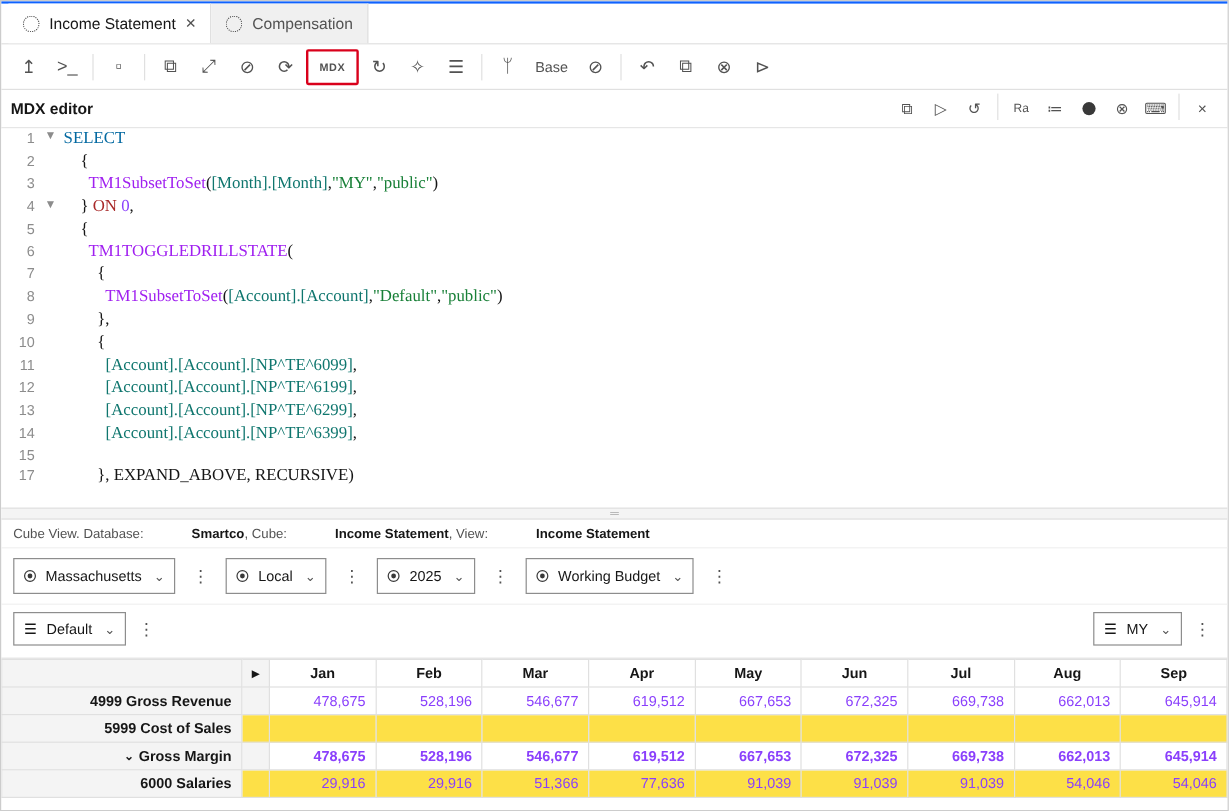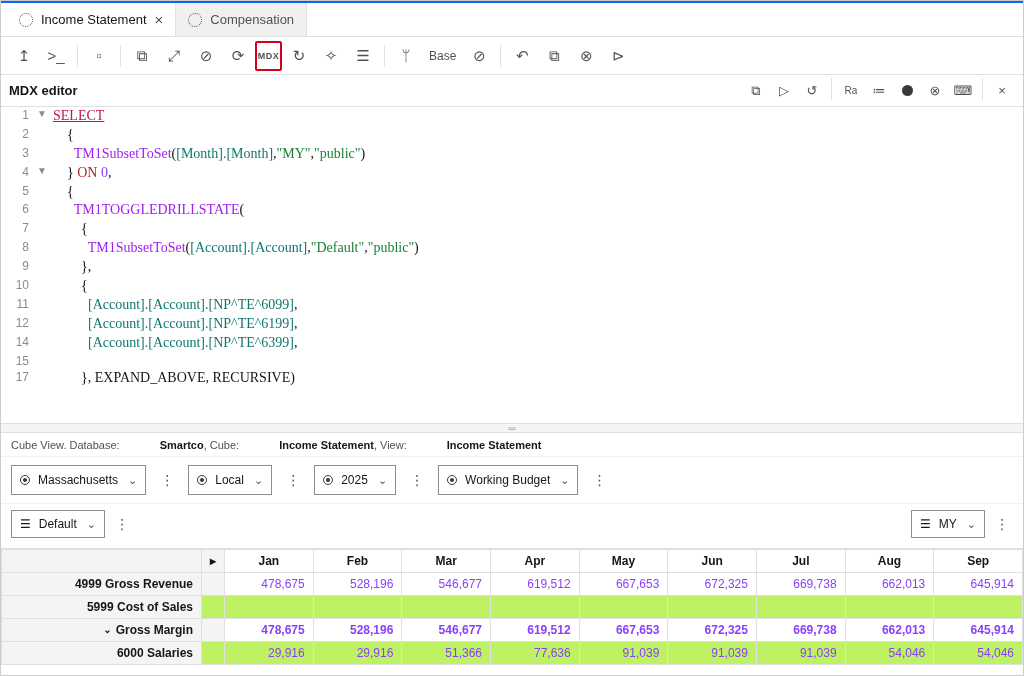--- a/index.html
+++ b/index.html
@@ -5,33 +5,33 @@
 * { box-sizing: border-box; margin: 0; padding: 0; }
 body { font-family: "Segoe UI", Arial, sans-serif; font-size: 13px; color: #161616; background: #fff; width: 1024px; height: 676px; overflow: hidden; border: 1px solid #ccc; }
 .tabs { display: flex; align-items: center; height: 36px; border-bottom: 1px solid #e0e0e0; border-top: 2px solid #0f62fe; padding-left: 6px; }
 .tab { display: flex; align-items: center; height: 100%; padding: 0 12px; gap: 8px; font-size: 13px; cursor: pointer; }
 .tab.active { background: #fff; border-right: 1px solid #e0e0e0; }
 .tab.inactive { background: #f0f0f0; color: #525252; border-right: 1px solid #e0e0e0; }
 .tab .gear-icon { width: 14px; height: 14px; border: 1.5px dotted #525252; border-radius: 50%; display: inline-block; }
 .tab .close-x { font-size: 15px; color: #525252; }
 .toolbar { display: flex; align-items: center; height: 38px; border-bottom: 1px solid #e0e0e0; padding: 0 8px; gap: 2px; }
 .tb-btn { width: 30px; height: 30px; display: flex; align-items: center; justify-content: center; color: #525252; font-size: 15px; cursor: pointer; border-radius: 2px; }
-.tb-btn.mdx { border: 2px solid #d9001b; width: 27px; height: 30px; font-size: 9px; font-weight: 600; letter-spacing: 0.5px; }
+.tb-btn.mdx { border: 2px solid #d9001b; width: 44px; height: 30px; font-size: 9px; font-weight: 600; letter-spacing: 0.5px; }
 .tb-sep { width: 1px; height: 22px; background: #e0e0e0; margin: 0 4px; }
 .editor-header { display: flex; align-items: center; justify-content: space-between; height: 32px; padding: 0 8px; border-bottom: 1px solid #e0e0e0; gap: 46px; }
 .editor-title { font-weight: 700; font-size: 13px; }
 .editor-tools { display: flex; gap: 2px; }
 .et-btn { width: 26px; height: 26px; display: flex; align-items: center; justify-content: center; color: #525252; font-size: 13px; cursor: pointer; }
 .et-btn .filled-circle { width: 11px; height: 11px; border-radius: 50%; background: #393939; display: inline-block; }
 .code-area { height: 316px; overflow: auto; background: #fff; font-family: "Times New Roman", serif; font-size: 14px; line-height: 1.35; }
 .code-line { display: flex; }
 .gutter { width: 34px; text-align: right; padding-right: 6px; color: #8c8c8c; user-select: none; font-family: Arial, sans-serif; font-size: 12px; }
 .fold { width: 14px; color: #8c8c8c; text-align: center; font-family: Arial, sans-serif; font-size: 10px; }
 .code { white-space: pre; padding-left: 4px; }
-.kw-sel { color: #be185d; text-decoration: underline; }
+.kw-sel { color: #0369a1; }
 .fn-tm1 { color: #a020f0; }
 .dim { color: #0f766e; }
 .str { color: #198038; }
 .num { color: #8a3ffc; }
 .kw-on { color: #a82828; }
 .splitter { height: 10px; background: #f4f4f4; border-top: 1px solid #e0e0e0; border-bottom: 1px solid #e0e0e0; display: flex; align-items: center; justify-content: center; color: #a8a8a8; font-size: 10px; }
 .breadcrumb { height: 24px; padding: 0 10px; display: flex; align-items: center; font-size: 11px; color: #525252; border-bottom: 1px solid #f0f0f0; }
 .breadcrumb b { color: #161616; font-weight: 600; margin-left: 40px; }
 .filter-row { display: flex; align-items: center; padding: 8px 10px; gap: 10px; border-bottom: 1px solid #f0f0f0; }
 .combo { display: flex; align-items: center; height: 30px; border: 1px solid #8d8d8d; background: #fff; padding: 0 8px; gap: 8px; font-size: 12px; cursor: pointer; }
@@ -42,21 +42,21 @@
 .filter-row2 { display: flex; align-items: center; justify-content: space-between; padding: 6px 10px 10px; border-bottom: 1px solid #e0e0e0; }
 .combo.small { height: 28px; }
 .grid-wrap { overflow: auto; height: 164px; }
 .grid { border-collapse: collapse; width: 100%; }
 .grid td, .grid th { border: 1px solid #e0e0e0; padding: 4px 8px; font-size: 12px; height: 22px; white-space: nowrap; }
 .grid thead th { background: #fff; text-align: center; font-weight: 600; }
 .grid .rowhead { background: #f4f4f4; text-align: right; font-weight: 600; width: 200px; }
 .grid .corner { background: #f4f4f4; width: 200px; }
 .grid .corner2 { background: #f4f4f4; width: 12px; }
 .grid td.num { text-align: right; font-family: Arial, sans-serif; }
-.grid tr.greenish td:not(.rowhead) { background: #bef264; }
+.grid tr.greenish td:not(.rowhead) { background: #fde047; }
 .grid tr.bold .rowhead, .grid tr.bold td { font-weight: 700; }
 .exp { display: inline-block; transform: translateY(-1px); margin-right: 4px; font-size: 10px; }
 .down-caret { display: inline-block; margin-left: 2px; }
 .stack-icon { font-size: 12px; }
 .right-group { display: flex; align-items: center; gap: 6px; }
 </style>
 </head>
 <body>
 
 <div class="tabs">
@@ -174,20 +174,25 @@
       <div class="gutter">11</div>
       <div class="fold"></div>
       <div class="code"><span>          </span><span class="dim">[Account].[Account].[NP^TE^6099]</span><span>,</span></div>
     </div>
     <div class="code-line">
       <div class="gutter">12</div>
       <div class="fold"></div>
       <div class="code"><span>          </span><span class="dim">[Account].[Account].[NP^TE^6199]</span><span>,</span></div>
     </div>
     <div class="code-line">
+      <div class="gutter">13</div>
+      <div class="fold"></div>
+      <div class="code"><span>          </span><span class="dim">[Account].[Account].[NP^TE^6299]</span><span>,</span></div>
+    </div>
+    <div class="code-line">
       <div class="gutter">14</div>
       <div class="fold"></div>
       <div class="code"><span>          </span><span class="dim">[Account].[Account].[NP^TE^6399]</span><span>,</span></div>
     </div>
     <div class="code-line">
       <div class="gutter">15</div>
       <div class="fold"></div>
     </div>
     <div class="code-line">
       <div class="gutter">17</div>

